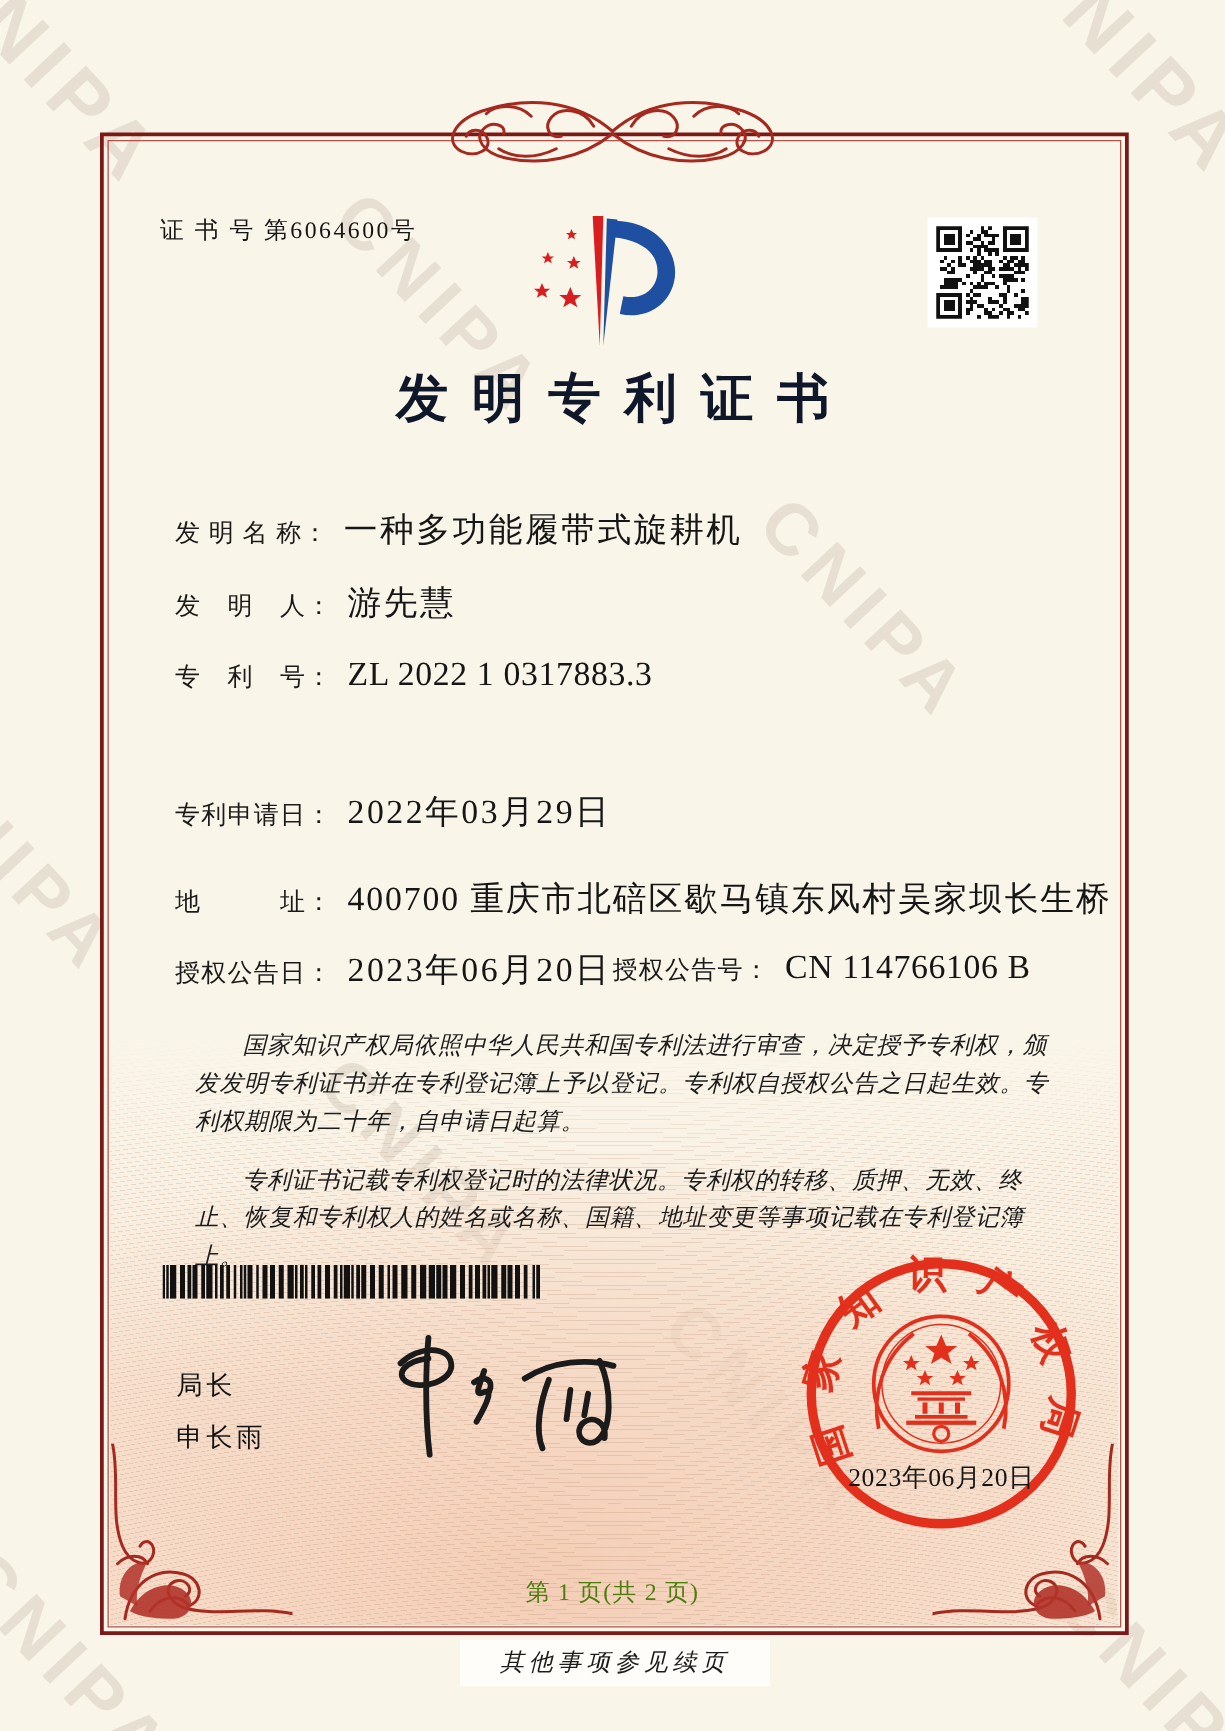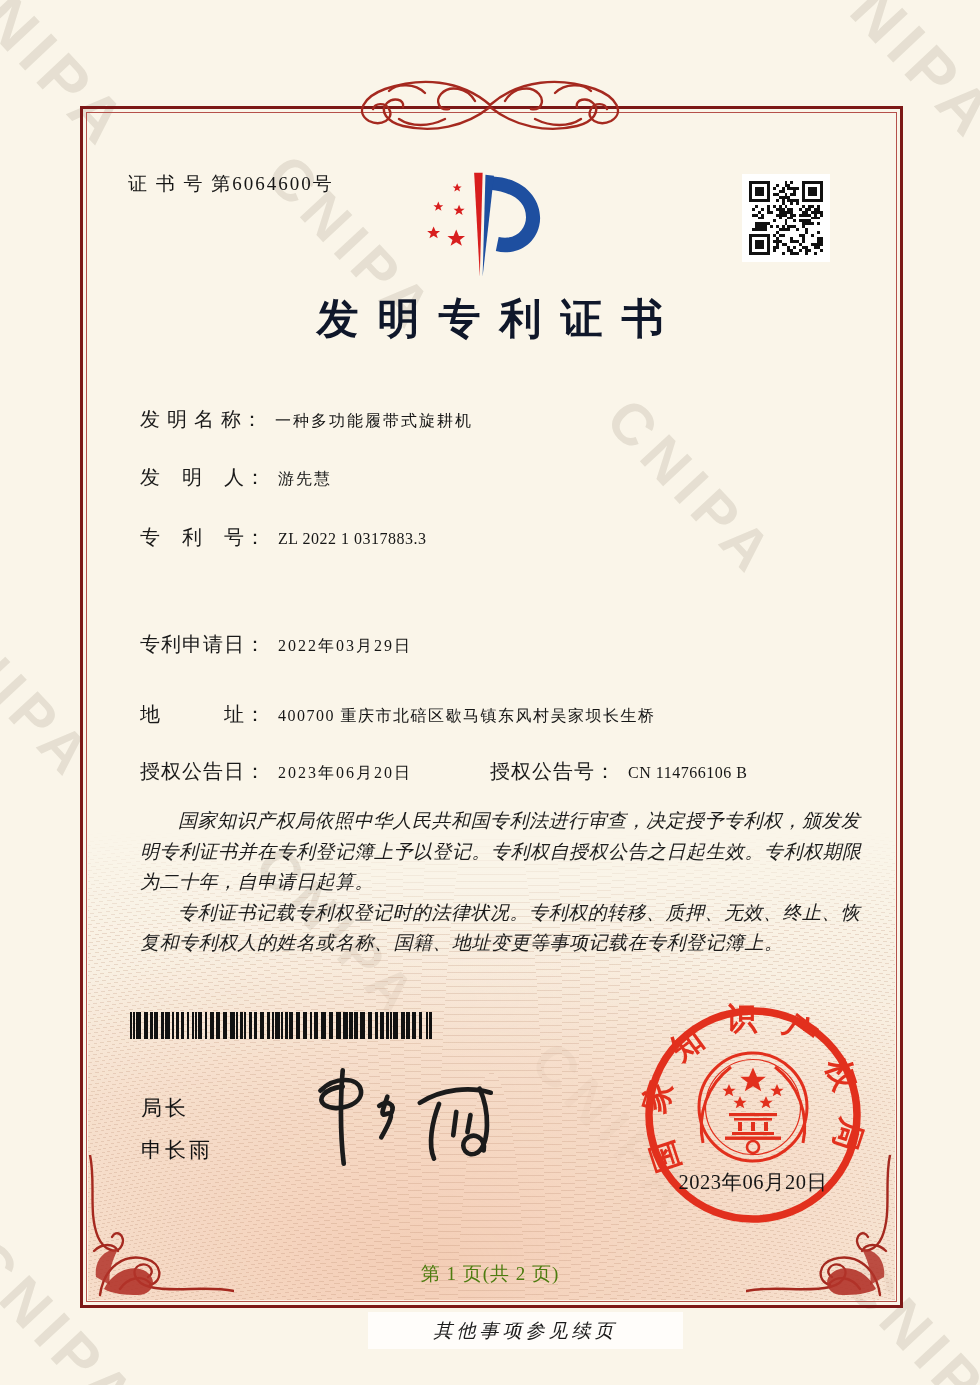--- a/index.html
+++ b/index.html
@@ -30,42 +30,42 @@
   .content{position:absolute;inset:0;z-index:3;color:#161616;}
   .cert-no{position:absolute;left:128px;top:171px;font-size:19px;letter-spacing:2px;}
   .logo{position:absolute;left:427px;top:166px;width:132px;height:124px;}
   .qr-box{position:absolute;left:742px;top:174px;width:88px;height:88px;background:#fff;padding:0;}
   .qr-box svg{position:absolute;left:7px;top:7px;width:74px;height:74px;}
   .title{position:absolute;left:0;right:0;top:291px;text-align:center;font-size:42px;
     font-weight:bold;letter-spacing:19px;padding-left:19px;color:#0f172a;}
 
   .field-row{position:absolute;left:140px;font-size:20px;white-space:nowrap;}
   .flabel{letter-spacing:1px;color:#1a1a1a;}
-  .fvalue{margin-left:12px;font-size:16px;letter-spacing:2px;font-family:Liberation Serif, serif;}
+  .fvalue{margin-left:12px;font-size:27px;letter-spacing:2px;font-family:Liberation Serif, serif;}
   .val-latin{letter-spacing:0.5px;}
   .r1{top:406px;} .r2{top:464px;} .r3{top:524px;} .r4{top:583px;margin-top:48px;}
   .r5{top:643px;} .r6{top:701px;} .r7{top:758px;}
   .grant-pair{position:absolute;left:350px;top:0;}
 
   .paras{position:absolute;left:140px;top:806px;width:722px;font-size:19px;line-height:30.5px;
     font-style:italic;color:#1c1c1c;}
-  .paras p{margin:0;text-indent:2em;letter-spacing:0.5px;}
+  .paras p{margin:16px;text-indent:2em;letter-spacing:0.5px;}
 
   .barcode{position:absolute;left:130px;top:1012px;width:302px;height:27px;}
 
   .director{position:absolute;left:141px;font-family:"Liberation Sans","DejaVu Sans",sans-serif;
     font-size:21px;letter-spacing:3px;color:#121212;}
   .d1{top:1094px;font-family:Liberation Serif, serif;} .d2{top:1136px;font-family:Liberation Serif, serif;}
   .signature{position:absolute;left:290px;top:1058px;width:218px;height:112px;}
 
   .seal{position:absolute;left:634px;top:996px;width:238px;height:238px;}
 
   .page-info{position:absolute;left:0;right:0;top:1261px;text-align:center;font-size:19px;
     letter-spacing:1px;color:#4d7c0f;}
-  .note-box{position:absolute;left:368px;top:1312px;width:315px;height:37px;background:#fffdfa;
+  .note-box{position:absolute;left:368px;top:1312px;width:248px;height:37px;background:#fffdfa;
     text-align:center;line-height:37px;font-size:19px;font-style:italic;letter-spacing:4px;color:#1c1c1c;z-index:4;}
 </style>
 </head>
 <body>
 
 <div class="page">
 
   <span class="wm" style="left:38px;top:52px;font-size:64px;">CNIPA</span>
   <span class="wm" style="left:906px;top:44px;font-size:64px;">CNIPA</span>
   <span class="wm" style="left:352px;top:243px;font-size:58px;">CNIPA</span>

